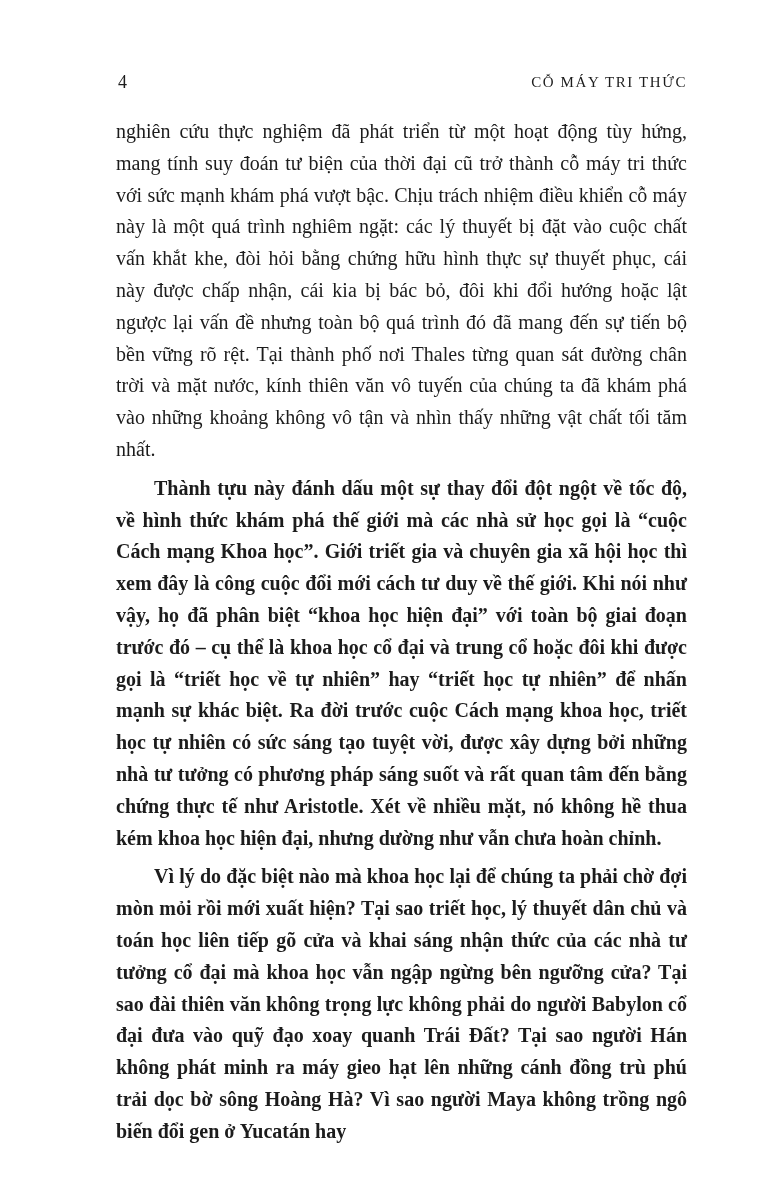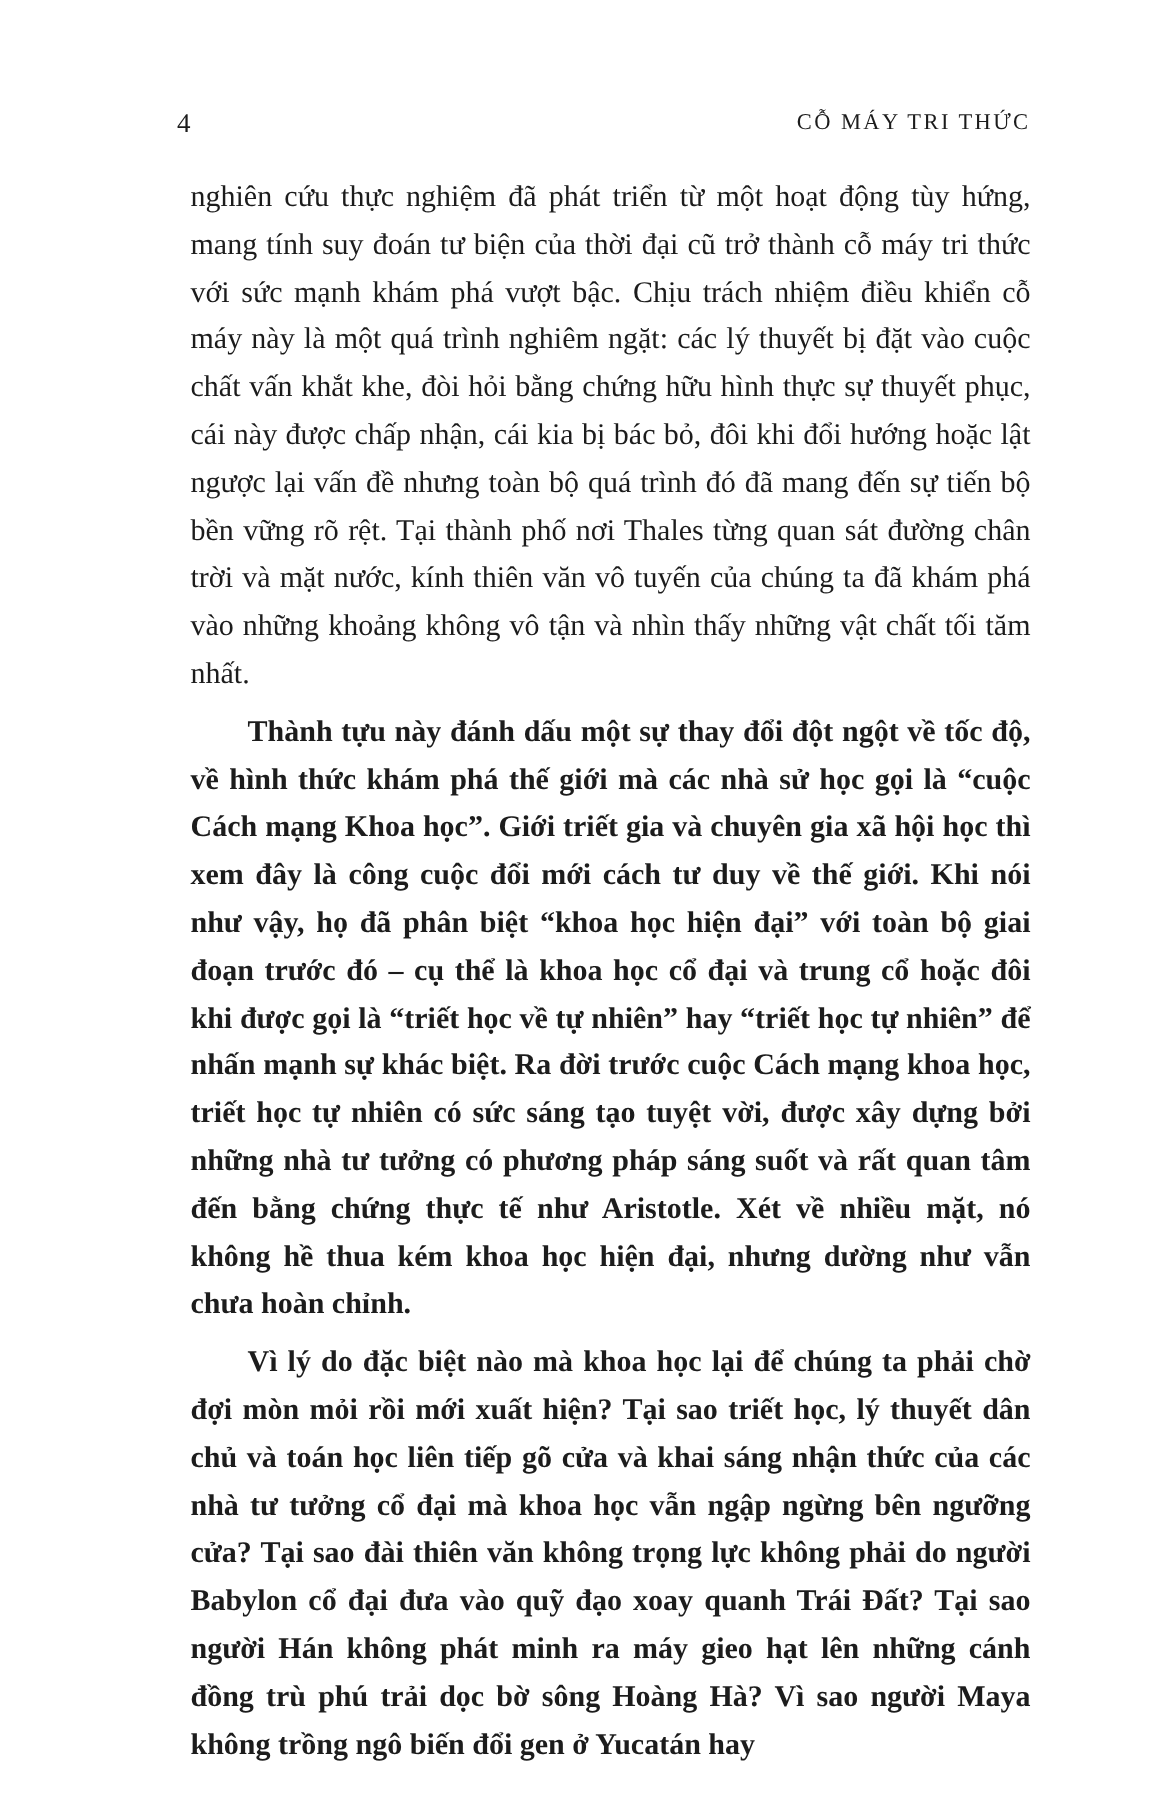--- a/index.html
+++ b/index.html
@@ -35,21 +35,21 @@
       display: block;
       text-align: right;
       font-size: 15px;
       line-height: 24px;
       letter-spacing: 1.6px;
     }
     .body-text {
       width: 572px;
     }
     .para {
-      margin: 0 0 7px 12px;
+      margin: 0 0 7px 1px;
       font-size: 20px;
       line-height: 31.8px;
       text-align: justify;
       text-justify: inter-word;
     }
     .para.indent {
       text-indent: 38px;
       font-weight: bold;
     }
     .para.no-indent {

